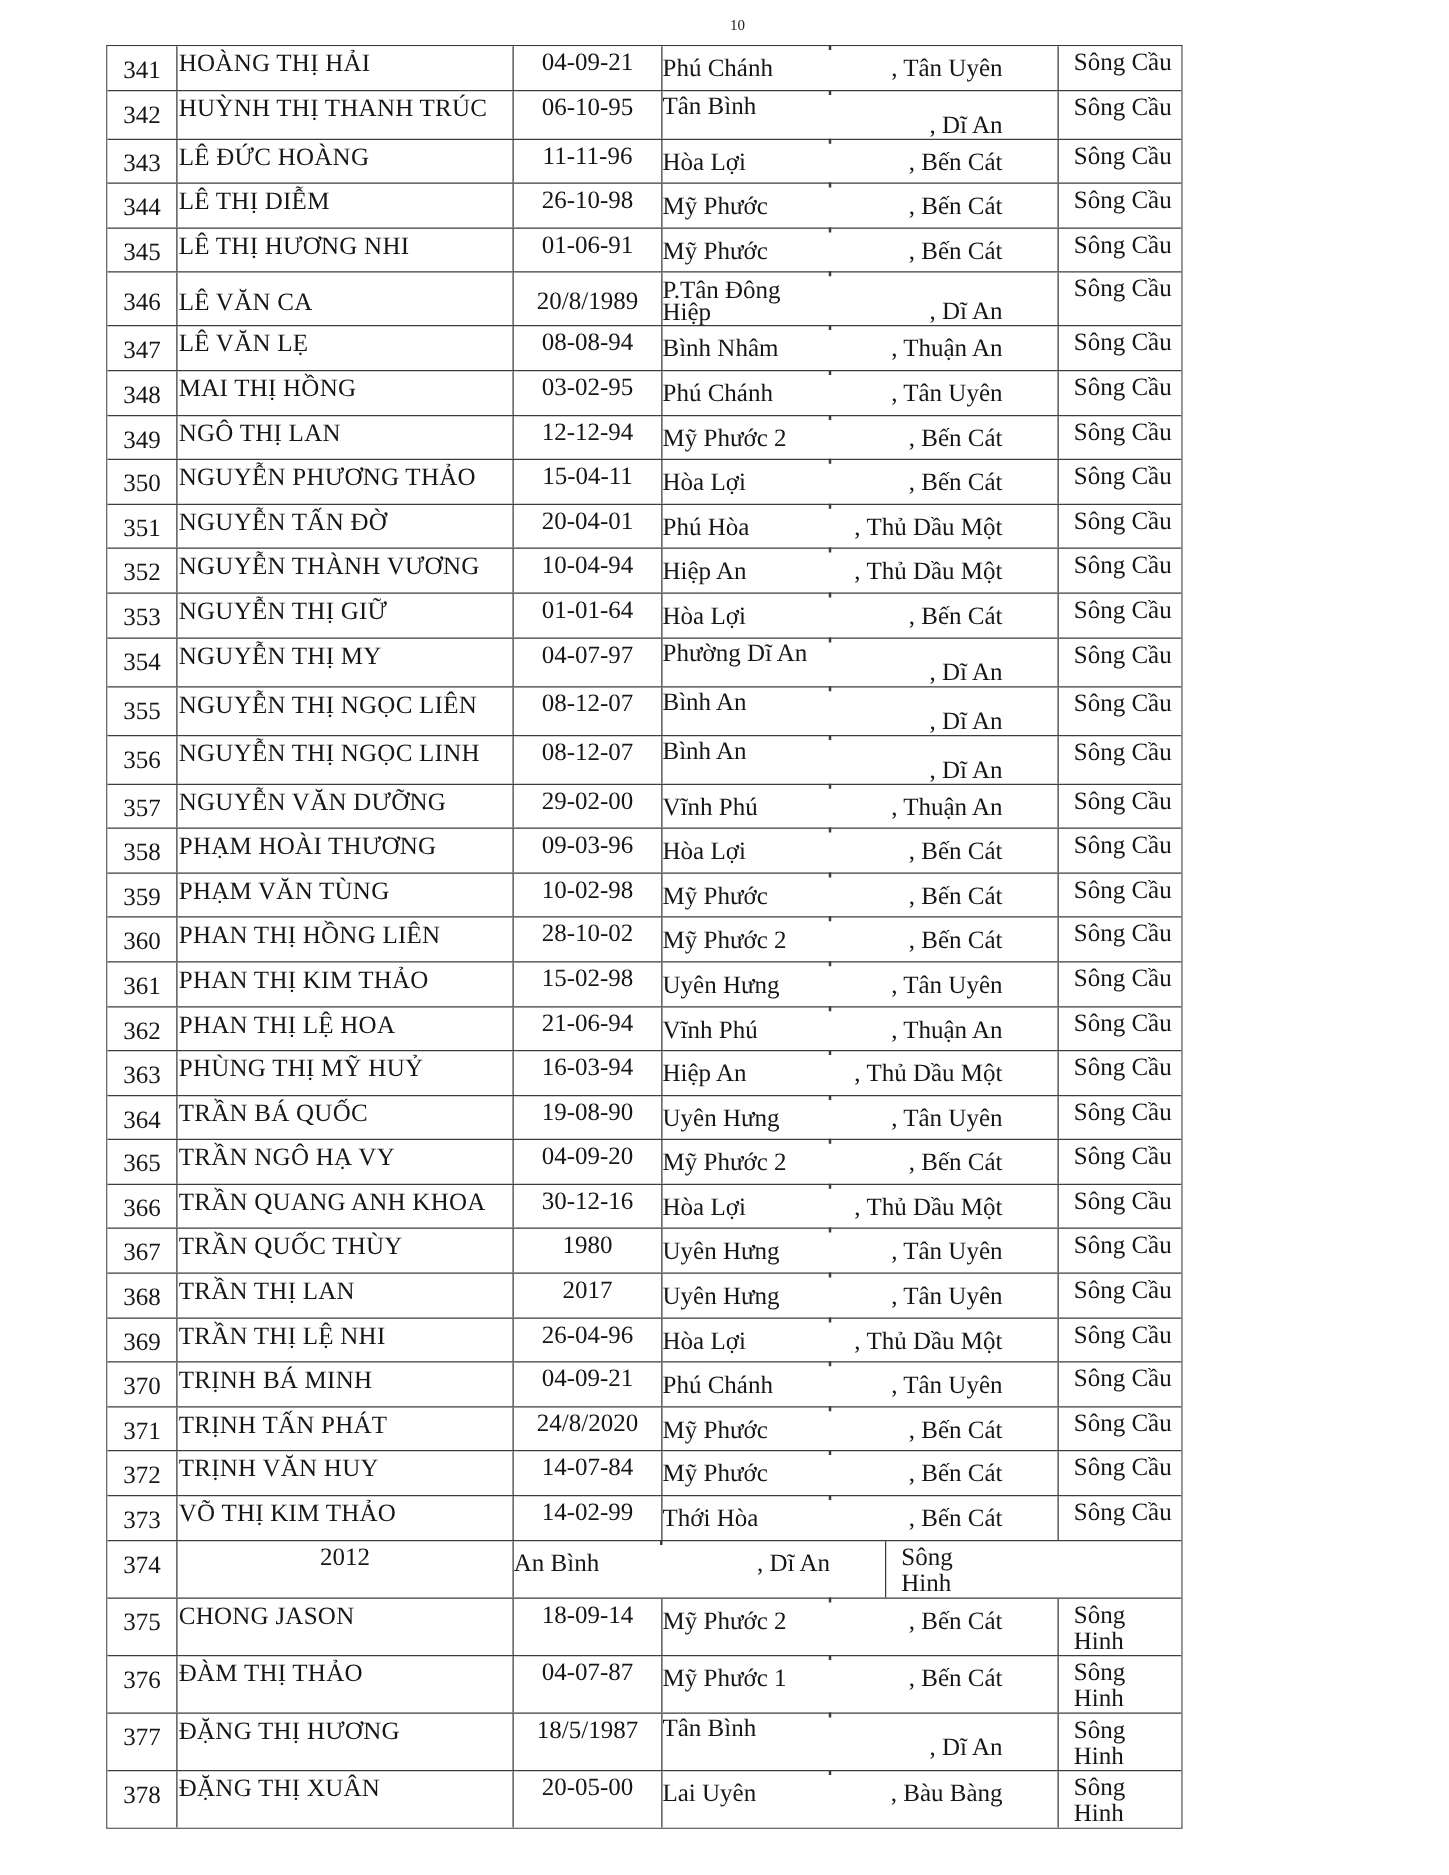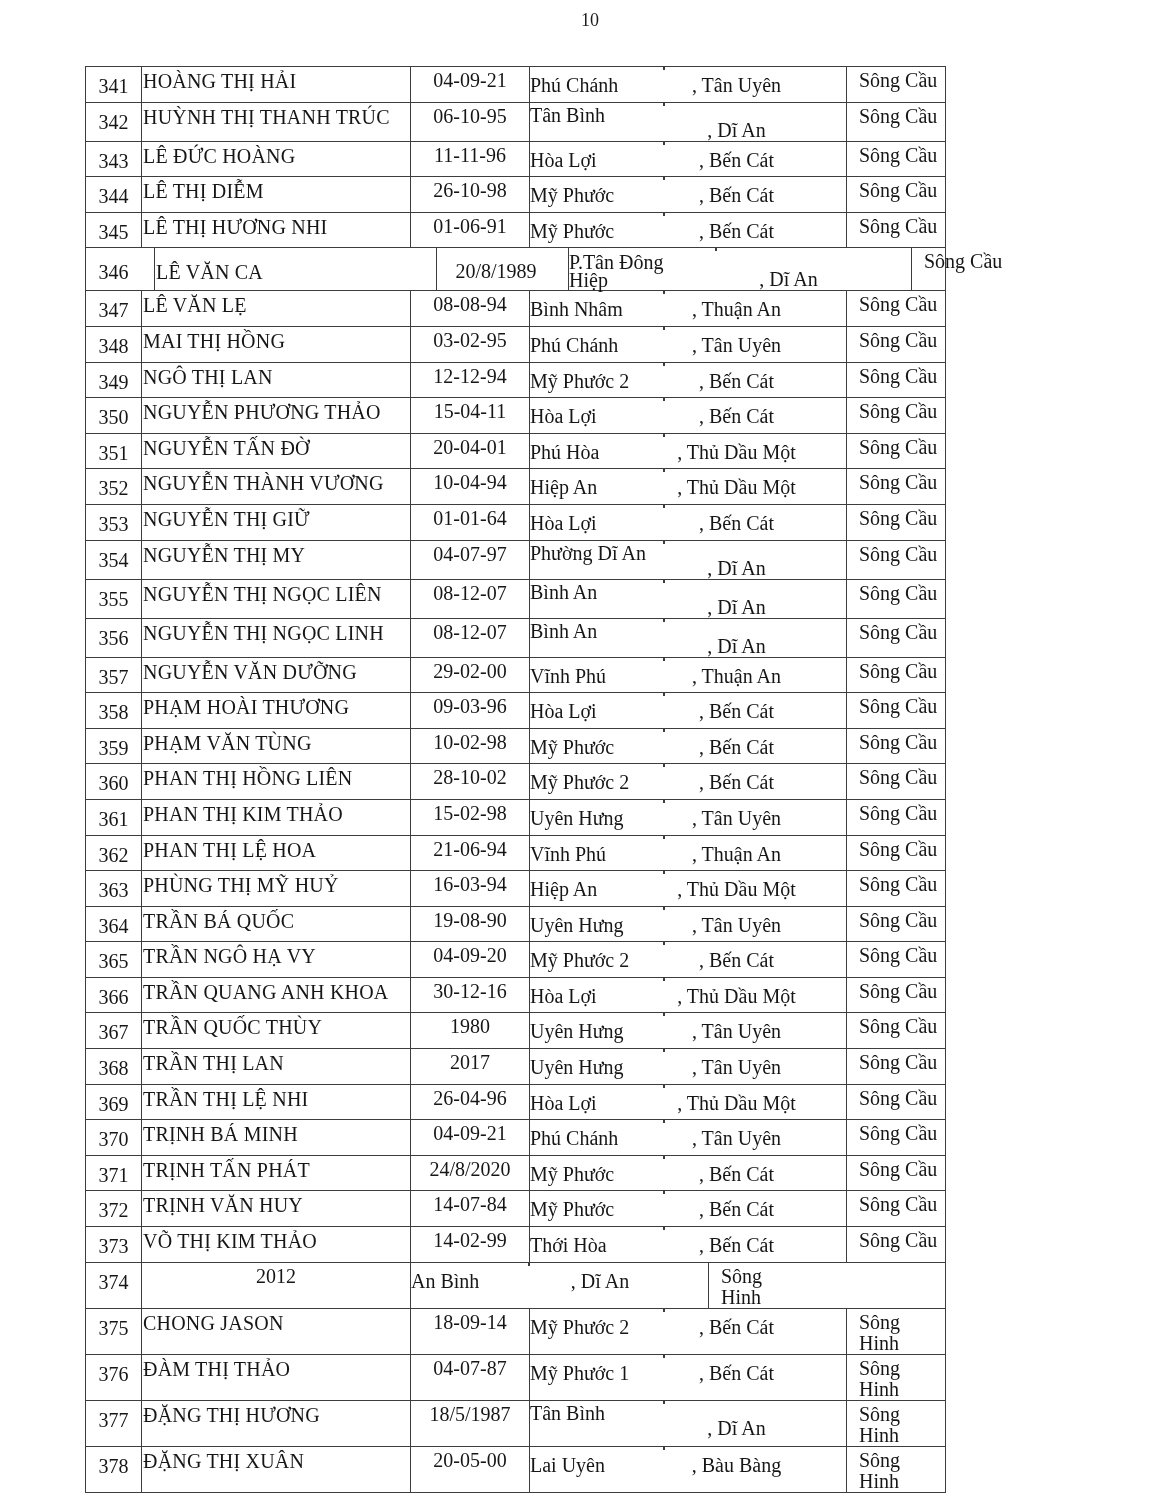--- a/index.html
+++ b/index.html
@@ -15,28 +15,28 @@
     color: #161616;
     font-family: "Liberation Serif", "DejaVu Serif", serif;
     overflow: hidden;
   }
   .page-number {
     position: absolute;
     top: 10px;
     left: 30px;
     width: 1120px;
     text-align: center;
-    font-size: 18px;
+    font-size: 12px;
     line-height: 20px;
     color: #1c1c1c;
   }
   .roster-table {
     position: absolute;
     left: 85px;
-    top: 66px;
+    top: 36px;
     width: 859px;
     border: 1.5px solid #3d3d3d;
     box-sizing: content-box;
   }
   .row {
     display: grid;
     grid-template-columns: 55px 269px 119px 135px 138px 143px;
     min-height: 34.6px;
     background: #ffffff;
   }
@@ -66,21 +66,21 @@
   .c-dob {
     text-align: center;
     padding-top: 3px;
   }
   .c-ward {
     text-align: left;
     padding-right: 9px;
     padding-top: 8px;
   }
   .c-district {
-    text-align: center;
+    text-align: right;
     padding-left: 7px;
     padding-top: 8px;
   }
   
   .c-district::before {
     content: "";
     position: absolute;
     left: -1px;
     top: -1px;
     width: 1.5px;
@@ -89,21 +89,21 @@
   }
   .c-river {
     padding-left: 12px;
     padding-top: 3px;
     margin-left: 44px;
   }
   
   .row.stagger .c-ward     { padding-top: 2px; }
   .row.stagger .c-district { padding-top: 17px; }
   
-  .row.tall { min-height: 41px; gap: 13px; }
+  .row.tall { min-height: 41px; }
   .row.tall .c-ward     { line-height: 17.5px; padding-top: 6px; }
   .row.tall .c-district { padding-top: 21px; }
   .row.tall .c-no,
   .row.tall .c-name     { padding-top: 14px; }
   .row.tall .c-dob      { padding-top: 13px; }
 </style>
 </head>
 <body>
 
 <div class="page">

